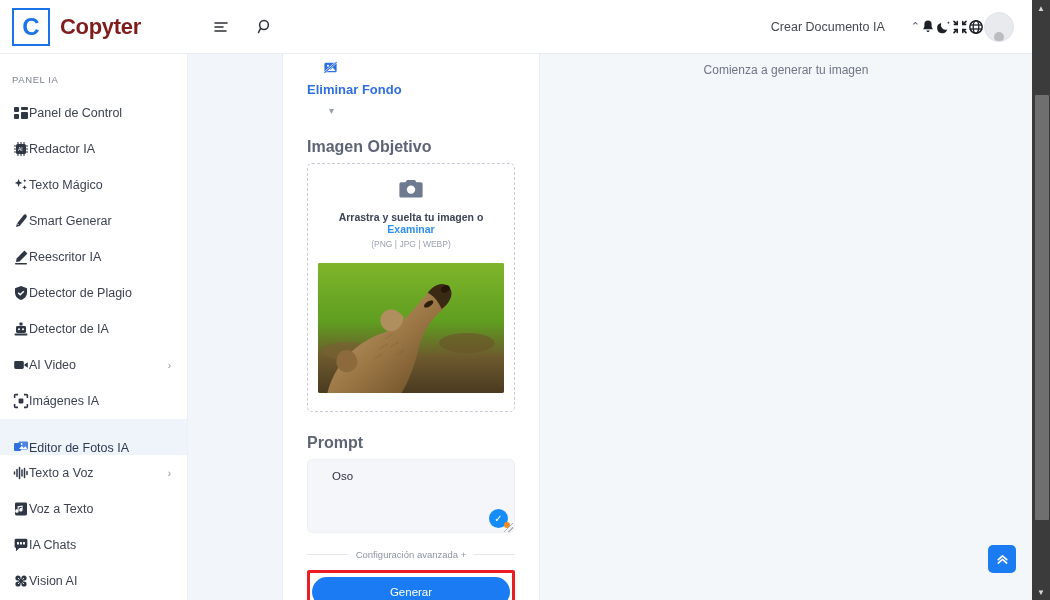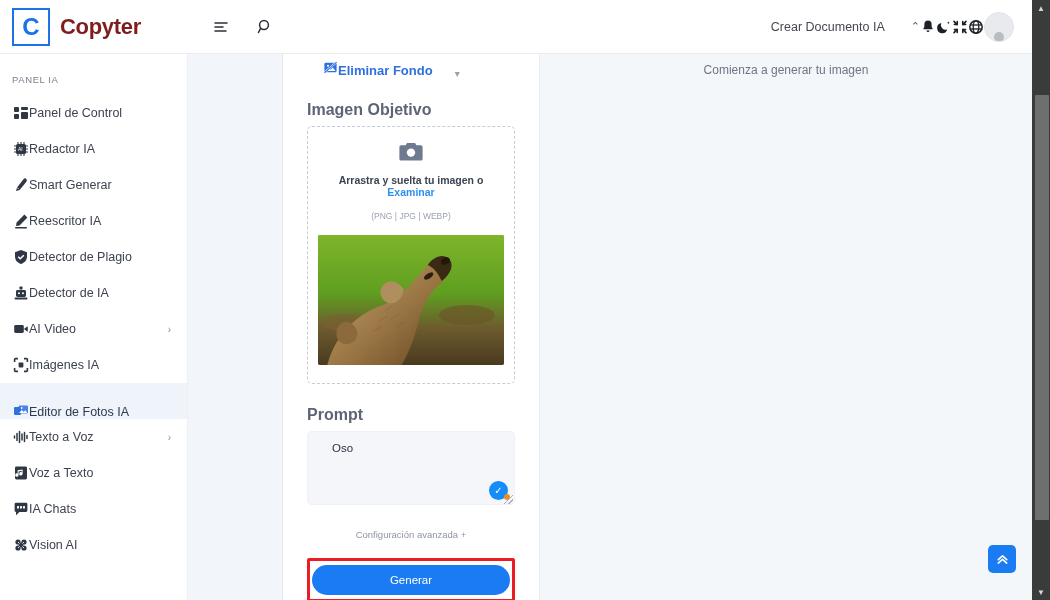--- a/index.html
+++ b/index.html
@@ -129,21 +129,21 @@
   .tool-panel {
     position: absolute; top: 54px; left: 283px;
     width: 257px; height: 546px;
     background: #ffffff;
     border-right: 1px solid #e9edf2;
     overflow: hidden;
   }
   .tool-inner { padding: 0 24px; }
   .tool-head {
     padding-top: 6px;
-    display: flex; flex-direction: row; align-items: flex-start;
+    display: flex; flex-direction: column; align-items: flex-start;
   }
   .tool-head-icon { margin-left: 16px; color: #2f6fe0; }
   .tool-head-title {
     font-size: 13px; color: #2f6fe0; font-weight: 600;
     margin-top: 3px;
   }
   .tool-head-caret {
     color: #9aa1ad; font-size: 10px; margin: 8px 0 0 22px;
   }
   .field-label {
@@ -153,21 +153,21 @@
   .dropzone {
     border: 1px dashed #c6ccd6;
     border-radius: 5px;
     background: #ffffff;
     padding: 14px 8px 10px 8px;
     text-align: center;
   }
   .cam-icon { color: #6e7a8f; margin-bottom: 7px; }
   .dz-text { font-size: 10.5px; color: #3b4354; font-weight: 600; }
   .dz-text .browse { color: #2f8ff0; }
-  .dz-sub { font-size: 8.5px; color: #9aa2b0; margin-top: 13px; }
+  .dz-sub { font-size: 8.5px; color: #9aa2b0; margin-top: 4px; }
   .preview {
     margin: 14px 2px 8px 2px;
     height: 130px; border-radius: 2px; overflow: hidden;
     background: #6a8b2d;
     position: relative;
   }
   .preview svg { display: block; width: 100%; height: 100%; }
 
   .prompt-box {
     background: #f4f6f9;
@@ -191,21 +191,20 @@
     background: #f08a24; right: -2px; bottom: 0px;
   }
   .resize-grip {
     position: absolute; right: 1px; bottom: 0px;
     width: 9px; height: 9px;
     background: linear-gradient(135deg, transparent 0 45%, #aab1bd 45% 55%, transparent 55% 70%, #aab1bd 70% 80%, transparent 80%);
   }
   .adv-row {
     display: flex; align-items: center; gap: 8px;
     margin: 16px 0 10px 0;
-    flex-direction: column;
   }
   .adv-line { flex: 1; height: 1px; background: #e4e8ee; }
   .adv-text { font-size: 9.5px; color: #8e95a2; white-space: nowrap; }
   .gen-wrap { position: relative; padding: 7px 5px; }
   .gen-highlight {
     position: absolute; inset: 0;
     border: 3px solid #ec1c24;
     border-radius: 2px;
     pointer-events: none;
   }
@@ -343,20 +342,30 @@
               <rect x="3" y="3" width="10" height="10" rx="1.6"></rect>
               <g fill="#fff" font-size="5" font-family="sans-serif">
                 <text x="5" y="10.2">AI</text>
               </g>
               <g stroke="currentColor" stroke-width="1.1">
                 <path d="M5 3V1M8 3V1M11 3V1M5 15v-2M8 15v-2M11 15v-2M3 5H1M3 8H1M3 11H1M15 5h-2M15 8h-2M15 11h-2"></path>
               </g>
             </svg>
           </span>
           <span class="label">Redactor IA</span>
+        </div>
+        <div class="nav-item">
+          <span class="nav-icon">
+            <svg width="16" height="16" viewBox="0 0 16 16" fill="currentColor">
+              <path d="M5.6 2l1.1 2.8L9.5 6 6.7 7.1 5.6 10 4.5 7.1 1.7 6l2.8-1.2z"></path>
+              <path d="M11.6 8l.7 1.7 1.7.7-1.7.7-.7 1.7-.7-1.7-1.7-.7 1.7-.7z"></path>
+              <path d="M11.8 2l.5 1.2 1.2.5-1.2.5-.5 1.2-.5-1.2-1.2-.5 1.2-.5z"></path>
+            </svg>
+          </span>
+          <span class="label">Texto Mágico</span>
         </div>
         <div class="nav-item">
           <span class="nav-icon">
             <svg width="16" height="16" viewBox="0 0 16 16" fill="currentColor">
               <path d="M12.8 1.6c1.2 1 1.4 2.3.4 3.5L6.6 13 3 14l1-3.6 6.3-8c1-1.2 2.3-1.3 2.5-.8z"></path>
               <path d="M4 10.4l1.6 1.6" stroke="#fff" stroke-width="0.8"></path>
             </svg>
           </span>
           <span class="label">Smart Generar</span>
         </div>

